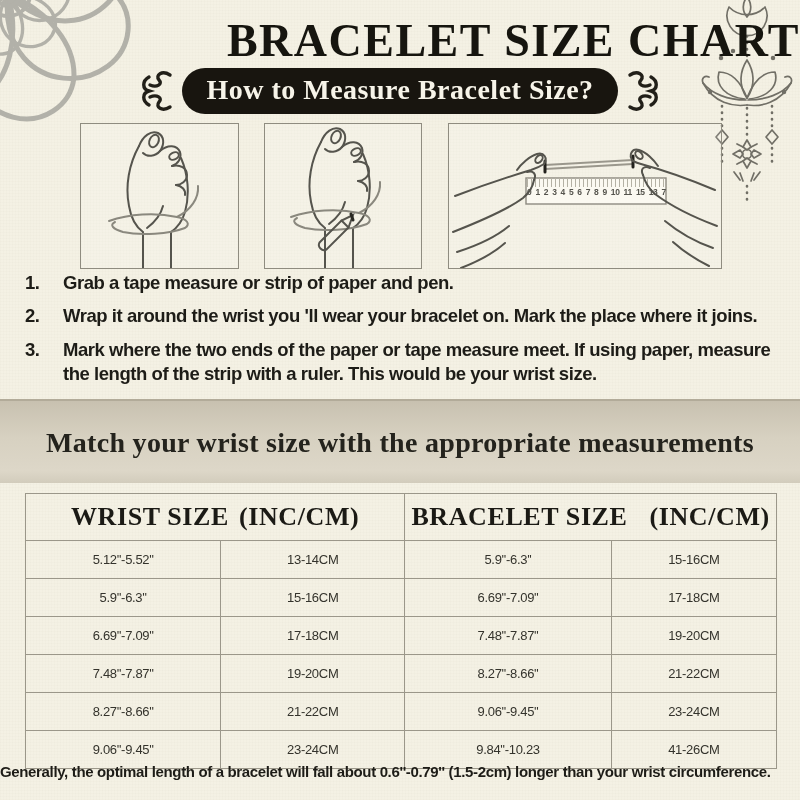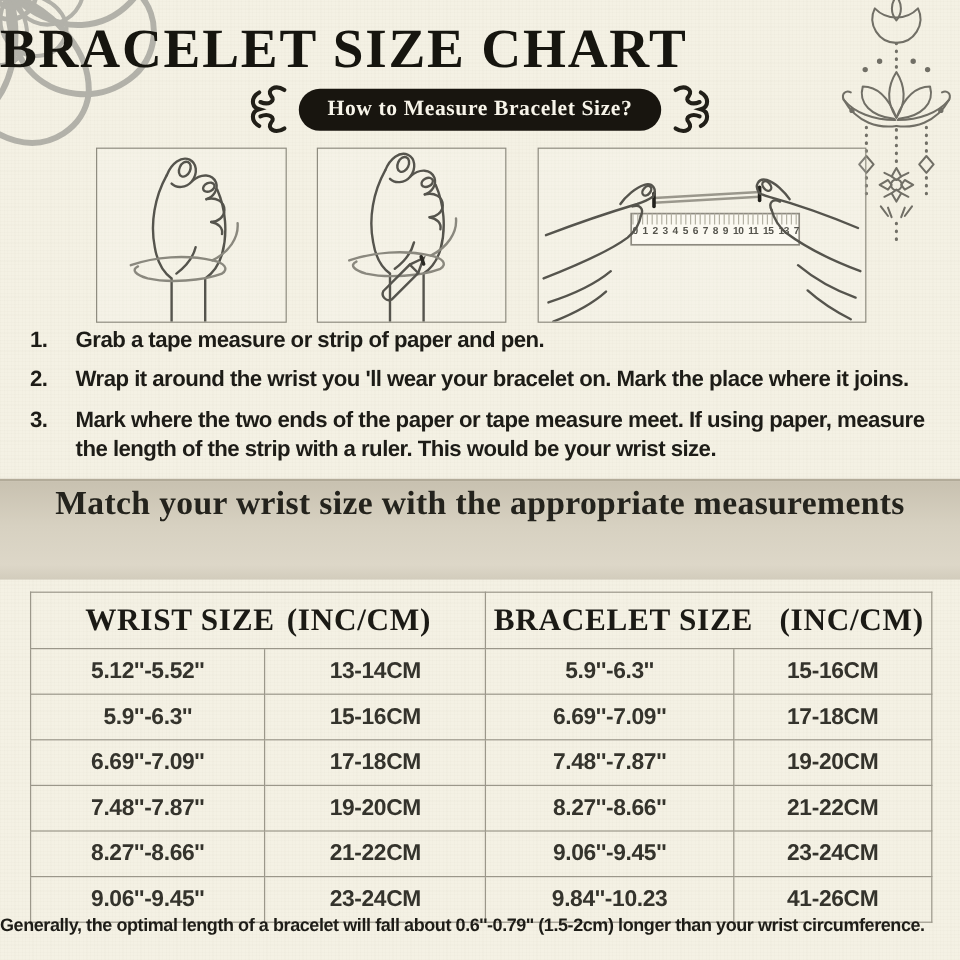--- a/index.html
+++ b/index.html
@@ -11,32 +11,32 @@
       repeating-linear-gradient(0deg, rgba(90,80,50,0.015) 0 1px, transparent 1px 3px),
       repeating-linear-gradient(90deg, rgba(90,80,50,0.015) 0 1px, transparent 1px 3px);
     font-family:"Liberation Sans", sans-serif;
     color:#21201b;
   }
   svg{display:block;}
   .abs{position:absolute;}
 
   
   #title{
-    top:14px;left:0;width:800px;text-align:left;
+    top:14px;left:0;width:800px;text-align:right;
     font-family:"Liberation Serif", serif;font-weight:700;
     font-size:46px;letter-spacing:1.5px;color:#16150f;
   }
   #badge-row{
     top:70px;left:0;width:800px;height:42px;
     display:flex;justify-content:center;align-items:center;gap:9px;
   }
   #badge-pill{
     background:#18150f;color:#f7f4e9;border-radius:24px;
     padding:6px 24px 8px 24px;
-    font-family:"Liberation Serif", serif;font-weight:700;font-size:18px;
+    font-family:"Liberation Serif", serif;font-weight:700;font-size:28px;
     letter-spacing:0.5px;white-space:nowrap;
   }
 
   
   .illus-box{border:1.5px solid #8f8c80;background:rgba(255,255,255,0.12);}
   #box1{left:80px;top:123px;width:157px;height:144px;}
   #box2{left:264px;top:123px;width:156px;height:144px;}
   #box3{left:448px;top:123px;width:272px;height:144px;}
   #ruler-numbers{
     position:absolute;left:78px;top:63px;width:139px;
@@ -50,37 +50,37 @@
     font-size:18.5px;font-weight:700;letter-spacing:-0.45px;
     line-height:1.32;color:#1d1c17;}
   .step-num{flex:0 0 26px;}
   .step-text{flex:1;margin-left:12px;}
 
   
   #banner{
     top:399px;left:0;width:800px;height:82px;
     border-top:2px solid #b2ab99;
     background:linear-gradient(180deg,#c8c1b0 0%,#d7d1c1 45%,#ddd7c8 85%,#d2ccbc 100%);
-    display:flex;flex-direction:column;justify-content:space-between;align-items:center;
+    display:flex;flex-direction:column;justify-content:center;align-items:center;
     font-family:"Liberation Serif", serif;font-weight:700;font-size:28px;
     color:#24231d;line-height:37px;letter-spacing:0.3px;
   }
 
   
   #size-table{
     position:absolute;left:25px;top:493px;width:752px;
     border-collapse:collapse;table-layout:fixed;
   }
   #size-table th, #size-table td{border:1.5px solid #9b978a;text-align:center;}
   #size-table th{
     height:44px;font-family:"Liberation Serif", serif;font-weight:700;
     font-size:26px;letter-spacing:0.6px;color:#1b1a15;
   }
   #size-table td{
-    height:35px;font-size:19px;font-weight:700;
+    height:35px;font-size:13px;font-weight:400;
     letter-spacing:-0.3px;color:#34332c;
   }
   .unit.g1{margin-left:10px;}
   .unit.g2{margin-left:22px;}
 
   
   #footnote{
     top:763px;left:0;width:800px;
     font-size:15px;font-weight:700;letter-spacing:-0.35px;color:#1d1c17;
   }

